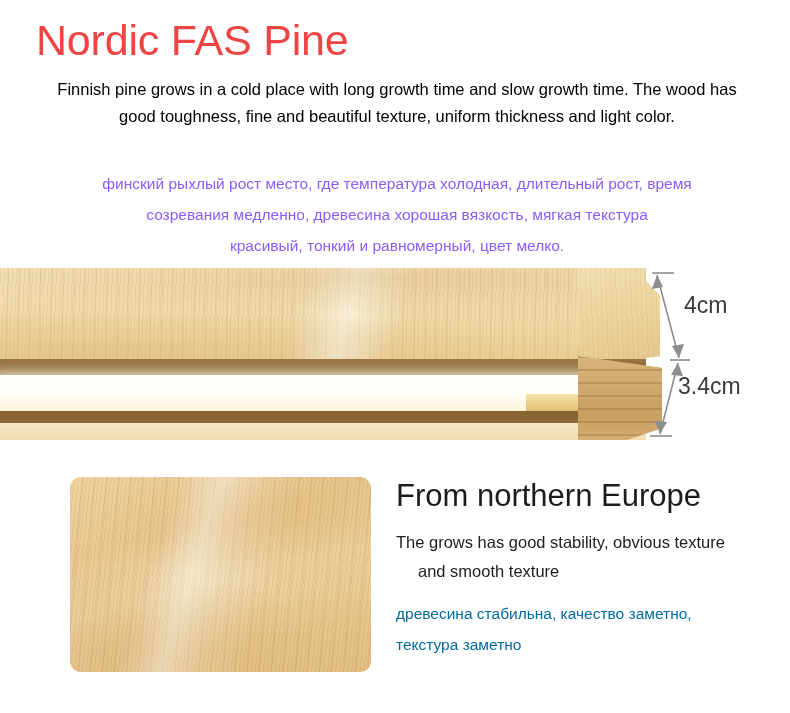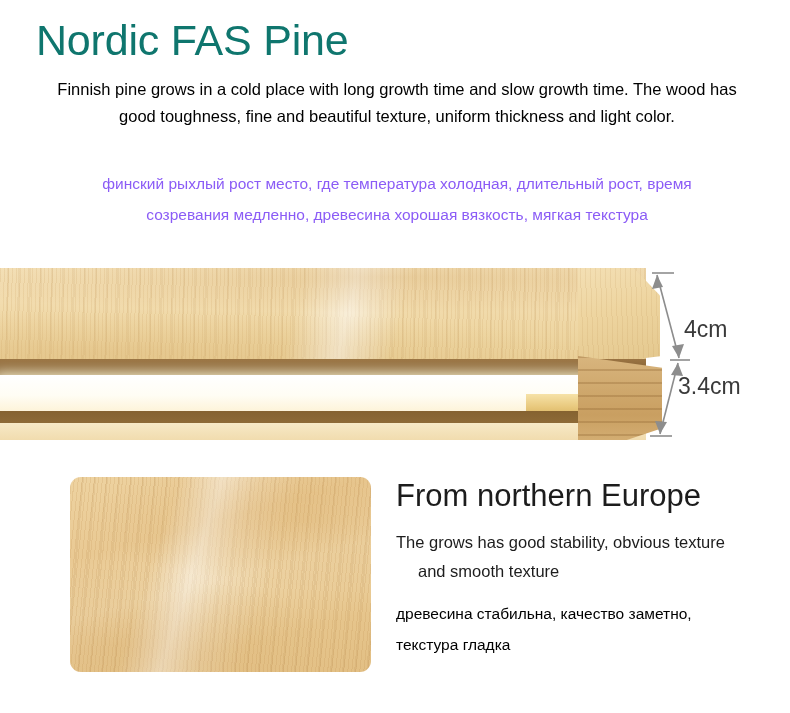--- a/index.html
+++ b/index.html
@@ -8,21 +8,21 @@
     background:#ffffff;
     font-family:"Liberation Sans", sans-serif;
     overflow:hidden;
   }
   #page { position:relative; width:790px; height:713px; background:#fff; }
 
   
   .hero-title {
     position:absolute; left:36px; top:12px;
     font-size:43px; line-height:56px;
-    font-weight:400; color:#0f766e;
+    font-weight:400; color:#ef4444;
     letter-spacing:-0.2px;
     white-space:nowrap;
   }
   .hero-sub {
     position:absolute; left:30px; top:76px; width:734px;
     text-align:center;
     font-size:16.5px; line-height:27px;
     color:#000000;
     font-family:"Liberation Sans Narrow","Liberation Sans",sans-serif;
   }
@@ -112,21 +112,21 @@
   }
 
   
   .dims { position:absolute; left:640px; top:262px; width:150px; height:182px; }
   .dim-label {
     position:absolute;
     font-size:23px; color:#3a3a3a;
     font-family:"Liberation Sans", sans-serif;
     white-space:nowrap;
   }
-  .dim-4cm   { left:44px; top:30px;margin-top:24px; }
+  .dim-4cm   { left:44px; top:30px; }
   .dim-34cm  { left:38px; top:111px; }
 
   
   .swatch {
     position:absolute; left:70px; top:477px;
     width:301px; height:195px;
     border-radius:11px;
     background:
       linear-gradient(108deg, rgba(255,255,255,0) 30%, rgba(255,255,255,.50) 42%, rgba(255,255,255,.18) 52%, rgba(255,255,255,0) 64%),
       repeating-linear-gradient(96deg,
@@ -150,39 +150,40 @@
     white-space:nowrap;
     text-align:right;
   }
   .sect2-en {
     position:absolute; left:396px; top:528px; width:370px;
     font-size:16.5px; line-height:29px; color:#1d1d1d;
   }
   .sect2-en .l2 { display:block; padding-left:22px; }
   .sect2-ru {
     position:absolute; left:396px; top:598px; width:370px;
-    font-size:15.5px; line-height:31px; color:#000000;
+    font-size:15.5px; line-height:31px; color:#0369a1;
   }
   .sect2-ru span { display:block; }
 </style>
 </head>
 <body>
 
 <div id="page">
 
   <div class="hero-title">Nordic FAS Pine</div>
 
   <div class="hero-sub">
     <span class="l1">Finnish pine grows in a cold place with long growth time and slow growth time. The wood has</span>
     <span class="l2">good toughness, fine and beautiful texture, uniform thickness and light color.</span>
   </div>
 
   <div class="ru-block">
     <span>финский рыхлый рост место, где температура холодная, длительный рост, время</span>
     <span>созревания медленно, древесина хорошая вязкость, мягкая текстура</span>
+    <span>красивый, тонкий и равномерный, цвет мелко.</span>
   </div>
 
   <div class="plank-wrap">
     <div class="plank-top"></div>
     <div class="plank-top-cap"></div>
     <div class="rail-upper"></div>
     <div class="led"></div>
     <div class="led-lip"></div>
     <div class="rail-lower"></div>
     <div class="plank-bottom"></div>
@@ -222,16 +223,16 @@
 
   <div class="sect2-title">From northern Europe</div>
 
   <div class="sect2-en">
     <span class="l1">The grows has good stability, obvious texture</span>
     <span class="l2">and smooth texture</span>
   </div>
 
   <div class="sect2-ru">
     <span>древесина стабильна, качество заметно,</span>
-    <span>текстура гладка</span>
+    <span>текстура заметно</span>
   </div>
 
 </div>
 
 </body></html>

